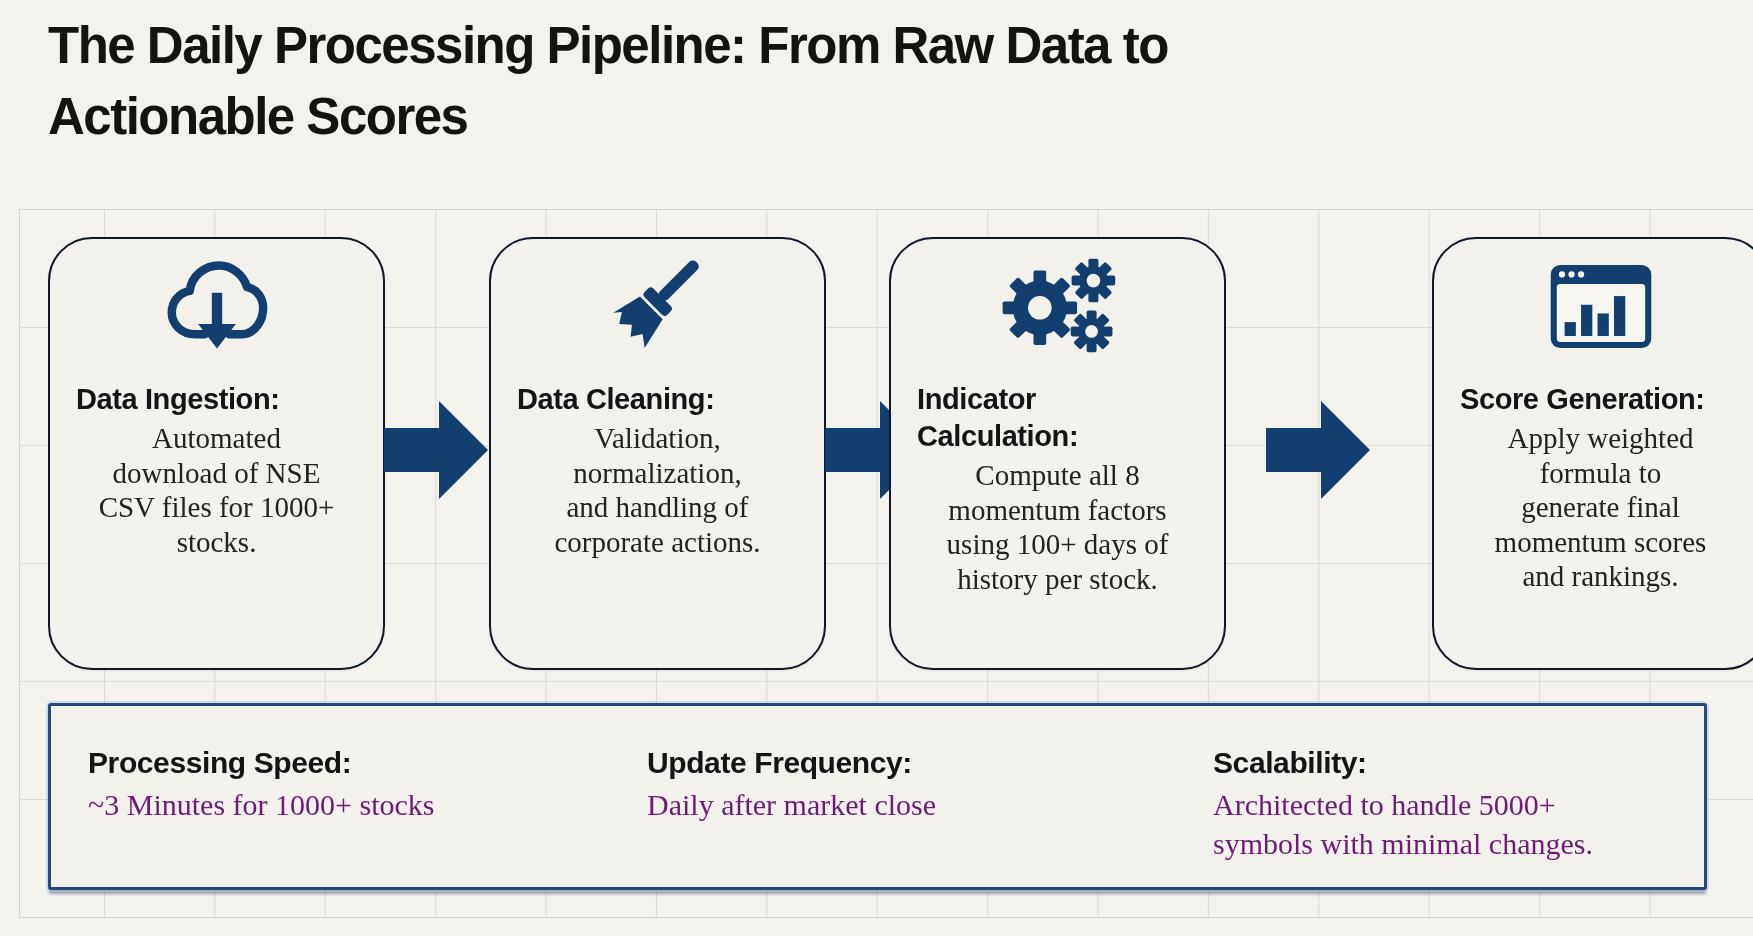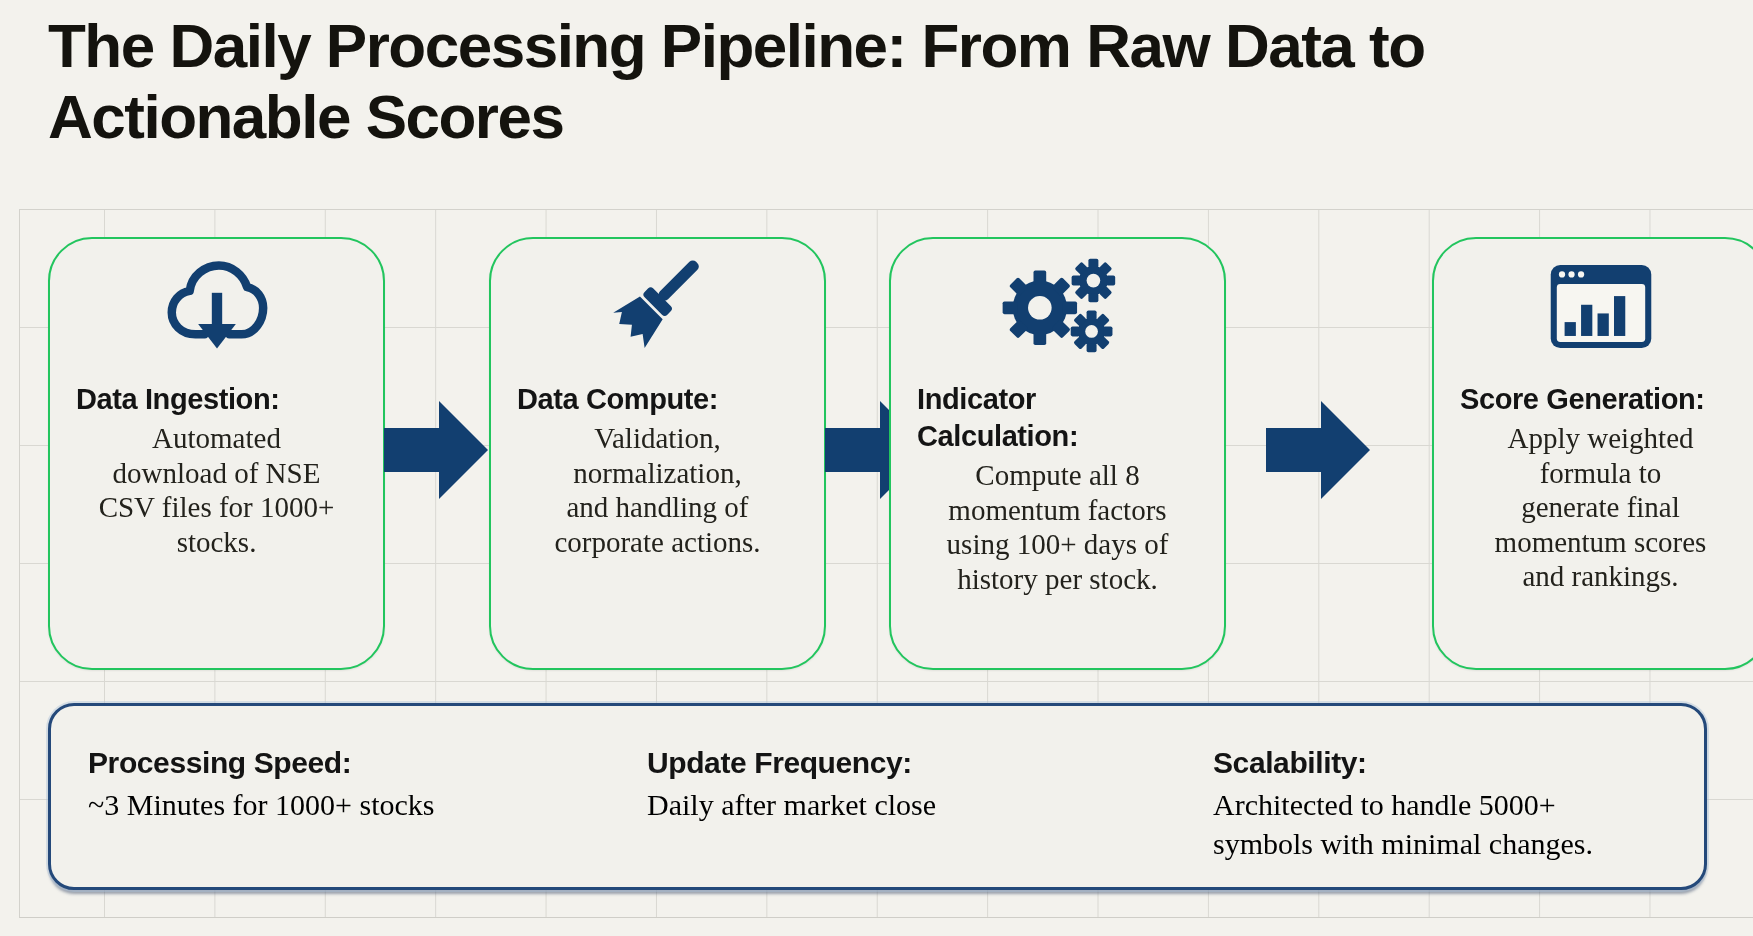--- a/index.html
+++ b/index.html
@@ -3,68 +3,68 @@
 <meta charset="utf-8">
 <style>
   html,body { margin:0; padding:0; background:#f3f2ed; }
   .canvas {
     position:relative; width:1753px; height:936px; overflow:hidden;
     background:#f3f2ed; font-family:"Liberation Sans", sans-serif;
   }
   
   .page-title {
     position:absolute; left:48px; top:10px; width:1520px;
-    font-size:62px; line-height:71px; font-weight:bold;
+    font-size:51px; line-height:71px; font-weight:bold;
     letter-spacing:-1.5px; color:#14130e; white-space:pre-line;
   }
   
   .grid-panel {
     position:absolute; left:19px; top:209px; width:1734px; height:707px;
     border-top:1px solid #d3d2cc; border-left:1px solid #d3d2cc; border-bottom:1px solid #cfcec8;
     background-image:
       linear-gradient(to right, #d9d8d2 1px, transparent 1px),
       linear-gradient(to bottom, #d9d8d2 1px, transparent 1px);
     background-size:110.4px 100%, 100% 118px;
     background-position:84px 0, 0 117px;
   }
   
   .card {
     position:absolute; top:237px; width:337px; height:433px;
-    background:#f2f1ec; border:2px solid #22c55e; border-radius:44px;
+    background:#f2f1ec; border:2px solid #0f172a; border-radius:44px;
     box-shadow:0 1px 2px rgba(0,0,0,.07); box-sizing:border-box;
   }
   .card-icon { height:118px; margin-top:8px; display:flex; align-items:center; justify-content:center; }
   .card-text { padding:0 26px; margin-top:16px; }
   .card-title {
     font-weight:bold; font-size:29px; line-height:37px; letter-spacing:-0.4px;
     color:#141414; white-space:pre-line;
   }
   .card-body {
     font-family:"Liberation Serif", serif; font-size:29px; line-height:34.5px;
     color:#23221c; white-space:pre-line; margin-top:3px;text-align:center;
   }
   .ic { fill:#123f70; }
   .ic-stroke { fill:none; stroke:#123f70; stroke-width:9; stroke-linejoin:round; stroke-linecap:round; }
   .ic-hole { fill:#f2f1ec; }
   
   .arrow { position:absolute; top:401px; width:104px; height:98px; }
   
   .stats-bar {
     position:absolute; left:48px; top:703px; width:1659px; height:187px;
-    background:#f2f1ec; border:3px solid #24497a; border-radius:26px;
+    background:#f2f1ec; border:3px solid #24497a; border-radius:3px;
     box-sizing:border-box;
     box-shadow:0 0 0 2px rgba(175,195,218,.45), 0 5px 3px -1px rgba(80,95,120,.55);
   }
   .stats-grid { display:grid; grid-template-columns:559px 566px 1fr; padding:38px 20px 0 37px; }
   .stat-label {
     font-weight:bold; font-size:30px; line-height:38px; letter-spacing:-0.4px; color:#141414;
   }
   .stat-value {
     font-family:"Liberation Serif", serif; font-size:30px; line-height:39px;
-    color:#000000; white-space:pre-line; margin-top:3px;
+    color:#701a75; white-space:pre-line; margin-top:3px;
   }
 </style>
 </head>
 <body>
 
 <div class="canvas">
 
   <div class="page-title">The Daily Processing Pipeline: From Raw Data to
 Actionable Scores</div>
 
@@ -95,21 +95,21 @@
     <div class="card-icon">
       <svg width="104" height="104" viewBox="0 0 110 110">
         <g class="ic" transform="rotate(45 55 50)">
           <rect x="49" y="-8" width="12" height="54" rx="5"></rect>
           <rect x="38" y="44" width="34" height="13" rx="4"></rect>
           <path d="M38 60 L72 60 L80 95 L68 86 L61 97 L53 87 L43 96 L36 85 L30 92 Z"></path>
         </g>
       </svg>
     </div>
     <div class="card-text">
-      <div class="card-title">Data Compute:</div>
+      <div class="card-title">Data Cleaning:</div>
       <div class="card-body">Validation,
 normalization,
 and handling of
 corporate actions.</div>
     </div>
   </div>
 
   <svg class="arrow" style="left:825px;" viewBox="0 0 104 98">
     <polygon class="ic" points="0,27 55,27 55,0 104,49 55,98 55,71 0,71"></polygon>
   </svg>

